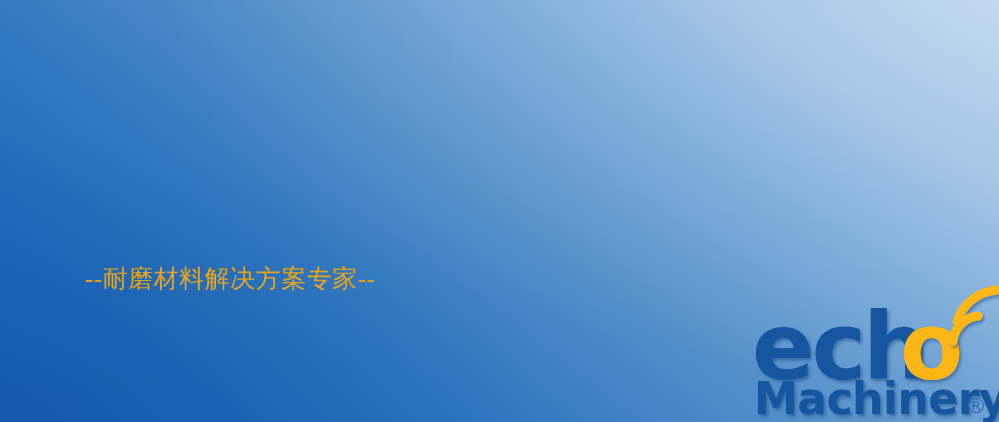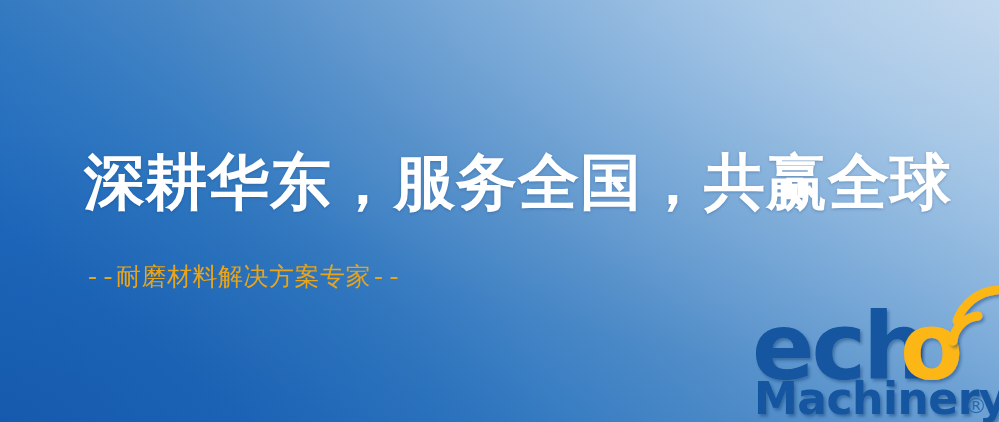--- a/index.html
+++ b/index.html
@@ -53,21 +53,21 @@
     white-space: nowrap;
     text-shadow: 0 1px 3px rgba(12,52,110,0.30);
     z-index: 3;
   }
 
   .subhead {
     position: absolute;
     left: 85px;
     top: 266px;
     margin: 0;
-    font-family: Liberation Mono, monospace;
+    font-family: Liberation Serif, serif;
     font-size: 25px;
     line-height: 1;
     letter-spacing: 0.5px;
     color: #e9a419;
     white-space: nowrap;
     z-index: 3;
   }
 
   
   #logo {
@@ -101,21 +101,20 @@
     font-family: "DejaVu Sans", "Liberation Sans", sans-serif;
     font-weight: normal;
     font-size: 22px;
   }
 </style>
 </head>
 <body>
 
 <div id="banner">
 
-  <h1 class="headline">深耕华东，服务全国，共赢全球</h1>
 
   <p class="subhead">--耐磨材料解决方案专家--</p>
 
   <div id="logo">
     <svg viewBox="0 0 250 128" xmlns="http://www.w3.org/2000/svg" aria-hidden="true">
       <defs>
         <linearGradient id="blueFace" x1="0" y1="0" x2="0" y2="1">
           <stop offset="0%" stop-color="#1e63b4"></stop>
           <stop offset="55%" stop-color="#1453a0"></stop>
           <stop offset="100%" stop-color="#0f4party"></stop>

